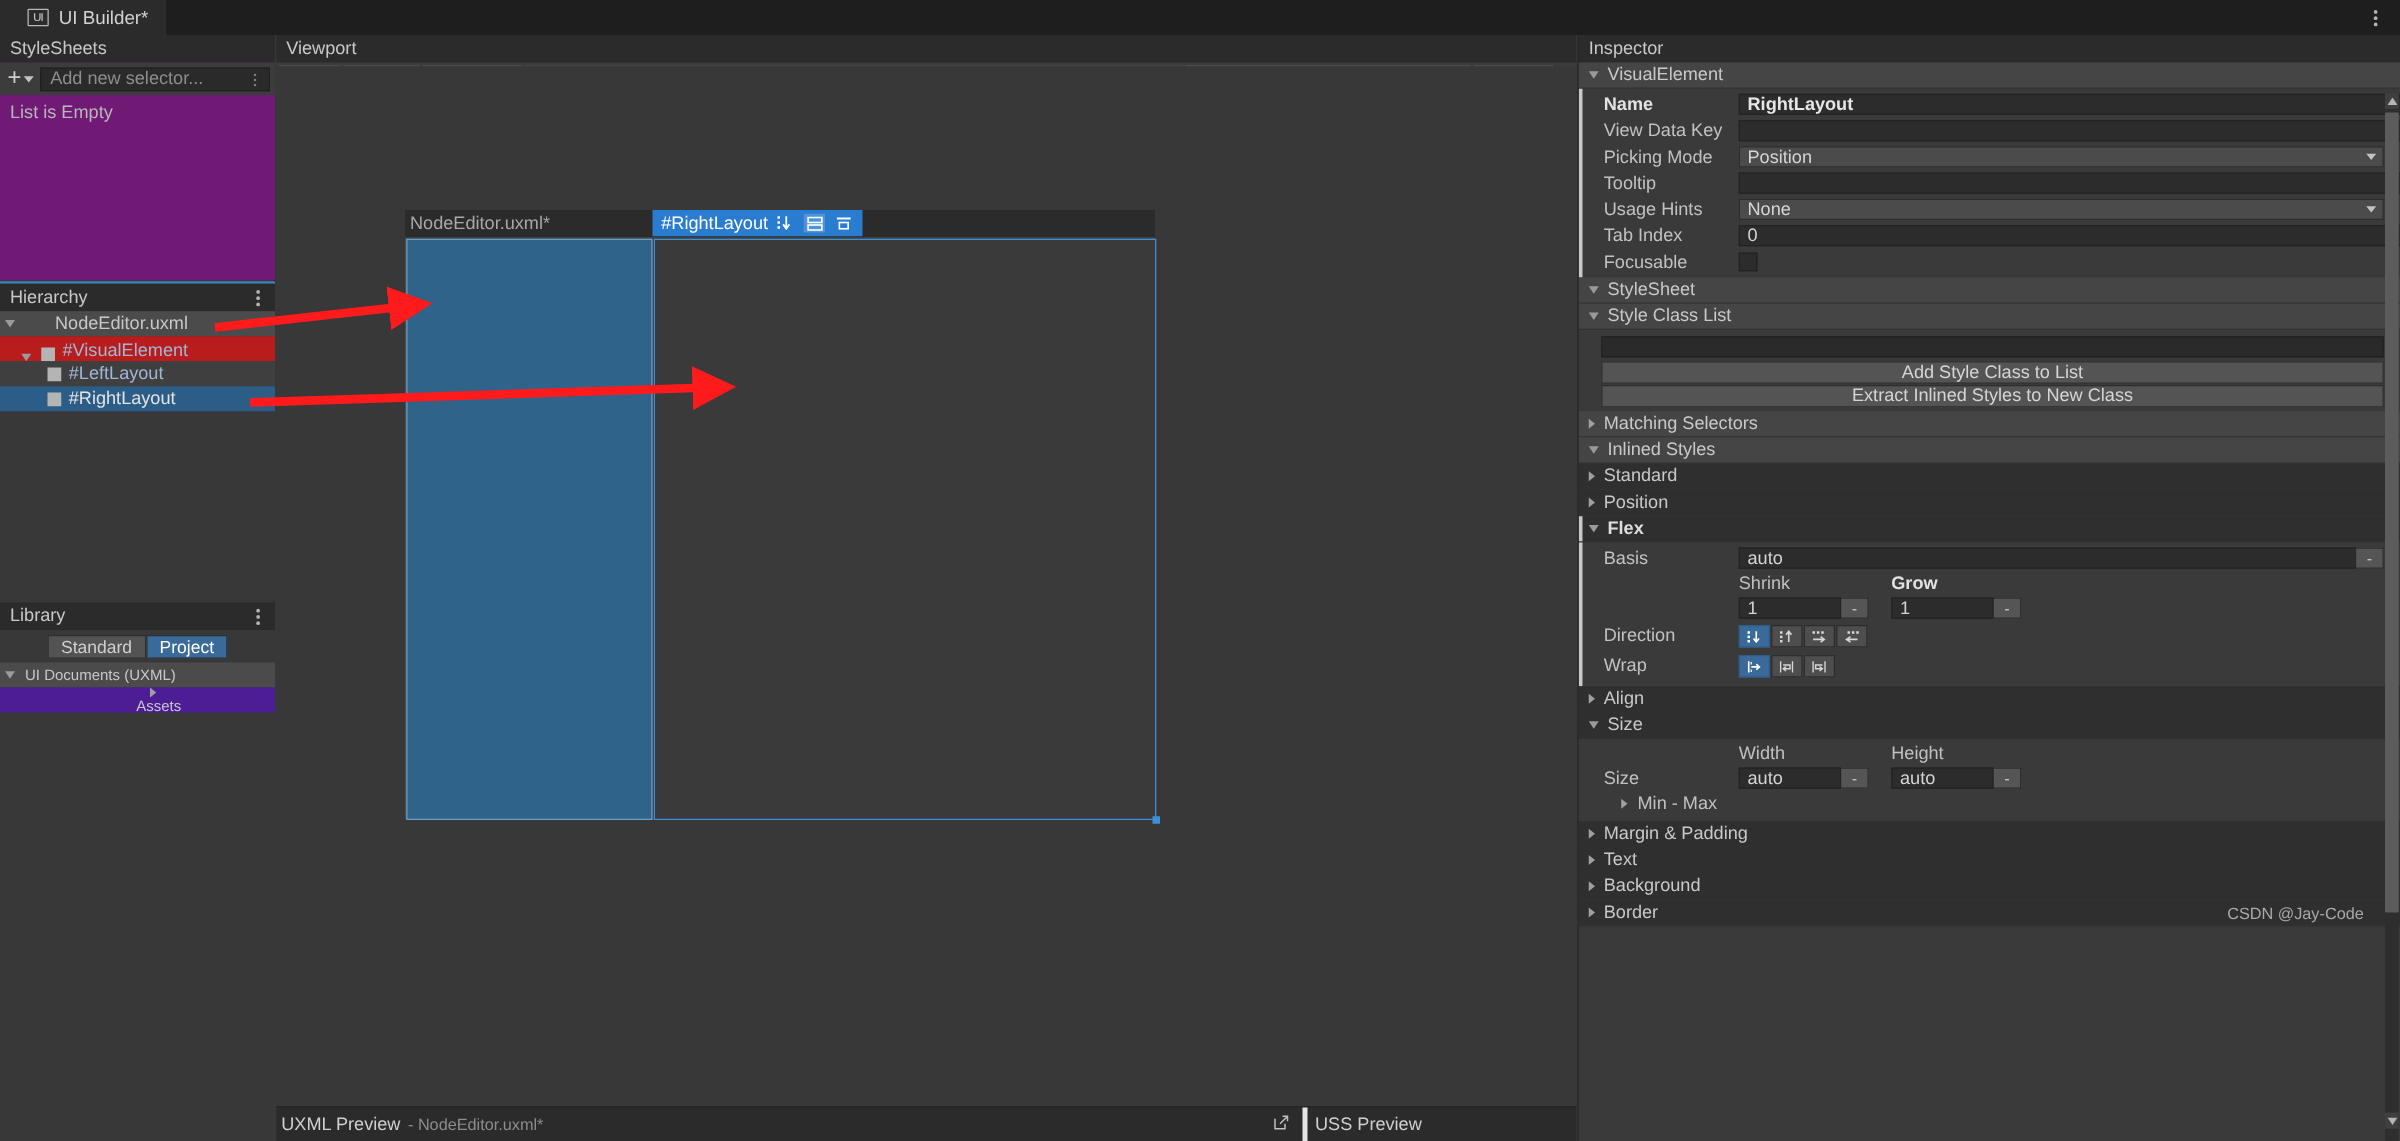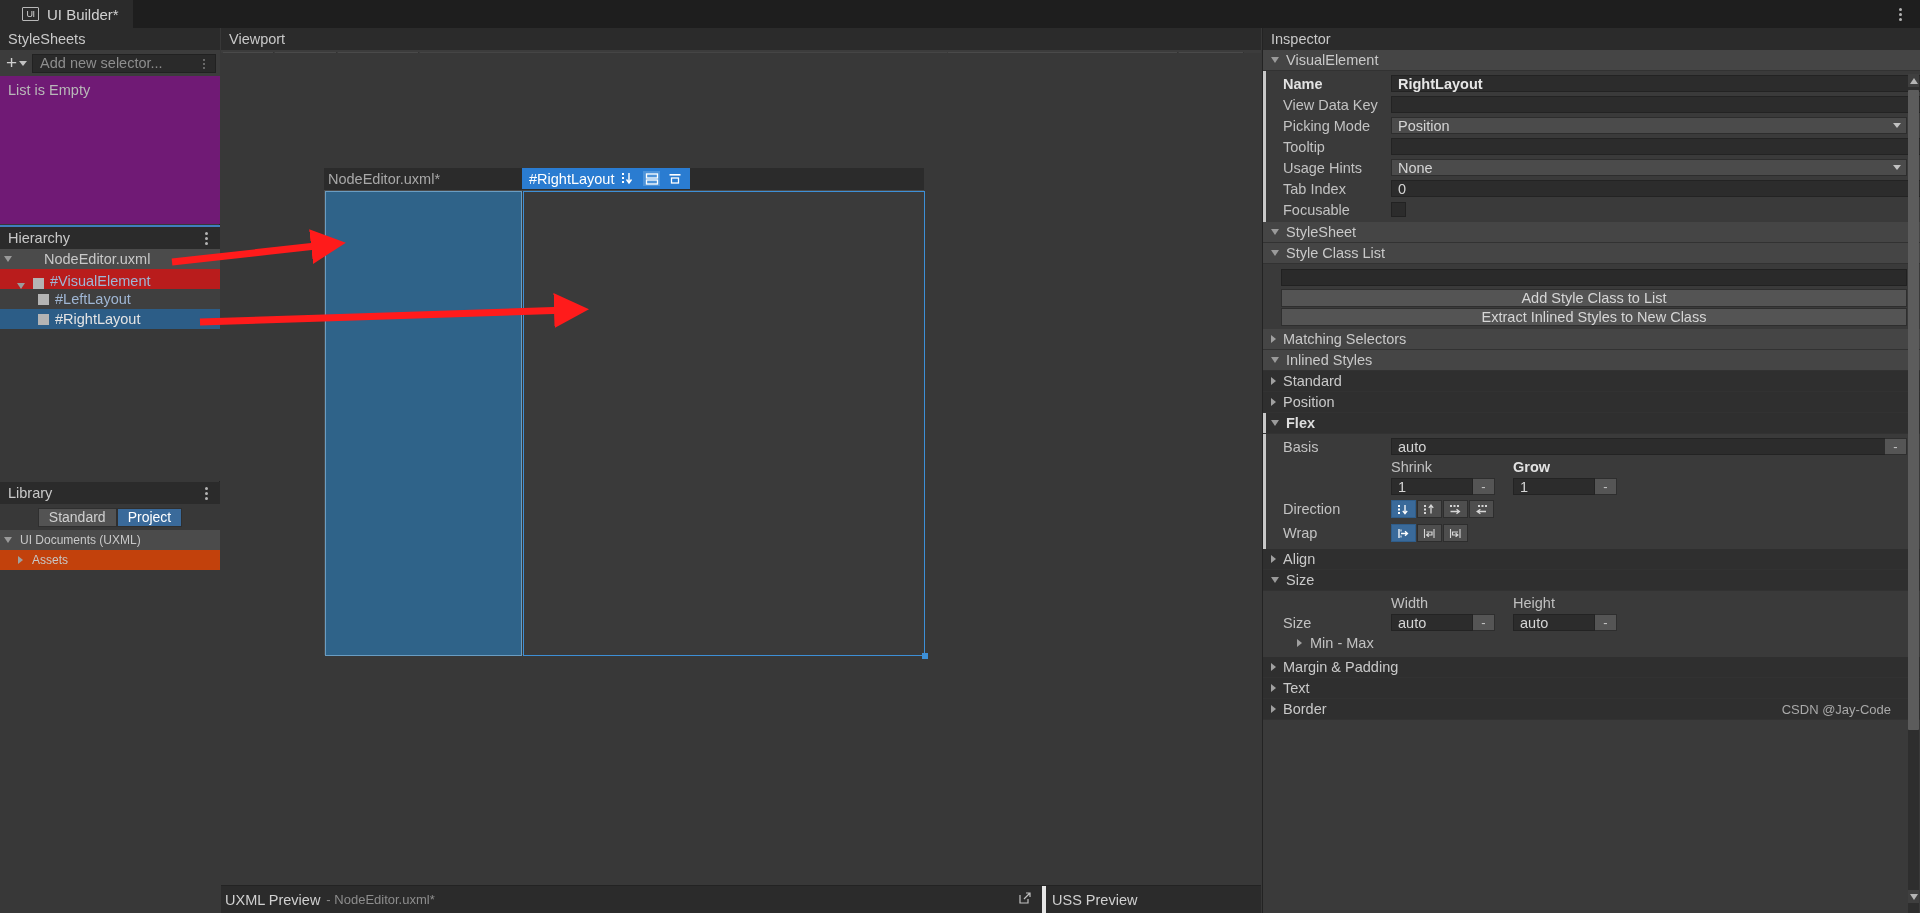--- a/index.html
+++ b/index.html
@@ -89,21 +89,21 @@
   
   .lib-pane { position:absolute; left:0; top:454px; width:220px; height: 431px; background:#383838;}
   .lib-tabs { height:26px; display:flex; align-items:center; justify-content:center; gap:0; background:#383838;}
   .lib-tab {
     height:19px; padding: 0 10px; font-size:14px; display:flex; align-items:center;
     background:#535353; color:#d0d0d0; border:1px solid #2f2f2f; cursor:pointer;
   }
   .lib-tab.active { background:#3a6a9a; color:#ffffff; }
   .lib-row { height:20px; display:flex; align-items:center; font-size:12px; color:#c8c8c8; cursor:pointer;}
   .lib-row.grp { background:#4b4b4b; padding-left:4px; }
-  .lib-row.child { background:#c2410c; padding-left:18px; }
+  .lib-row.child { background:#4c1d95; padding-left:34px;flex-direction:column; }
 
   
   .center-col { position:absolute; left:221px; top:28px; width:1040px; height:885px; background:#383838; }
   .vp-toolbar { height:24px; background:#3c3c3c; display:flex; align-items:center; gap:1px; padding-left:2px; border-bottom:1px solid #2c2c2c;}
   .tb-btn {
     height:20px; padding: 0 7px; display:flex; align-items:center; gap:5px;
     background:#4a4a4a; color:#cfcfcf; font-size:14px; cursor:pointer; border-right:1px solid #333;
   }
   .tb-spacer { flex:1; height:20px; background:#454545; }
   .tb-zoom { width:62px; justify-content:space-between; }
@@ -632,20 +632,24 @@
       <div class="foldout dark">
         <span class="caret-rt"></span>
         <span>Margin &amp; Padding</span>
       </div>
 
       <div class="foldout dark">
         <span class="caret-rt"></span>
         <span>Text</span>
       </div>
 
+      <div class="foldout dark">
+        <span class="caret-rt"></span>
+        <span>Background</span>
+      </div>
 
       <div class="foldout dark">
         <span class="caret-rt"></span>
         <span>Border</span>
         <span class="watermark">CSDN @Jay-Code</span>
       </div>
 
       <div class="insp-scroll"></div>
       <div class="arrow-up" style="top:24px;">
         <svg width="8" height="6" viewBox="0 0 8 6">

